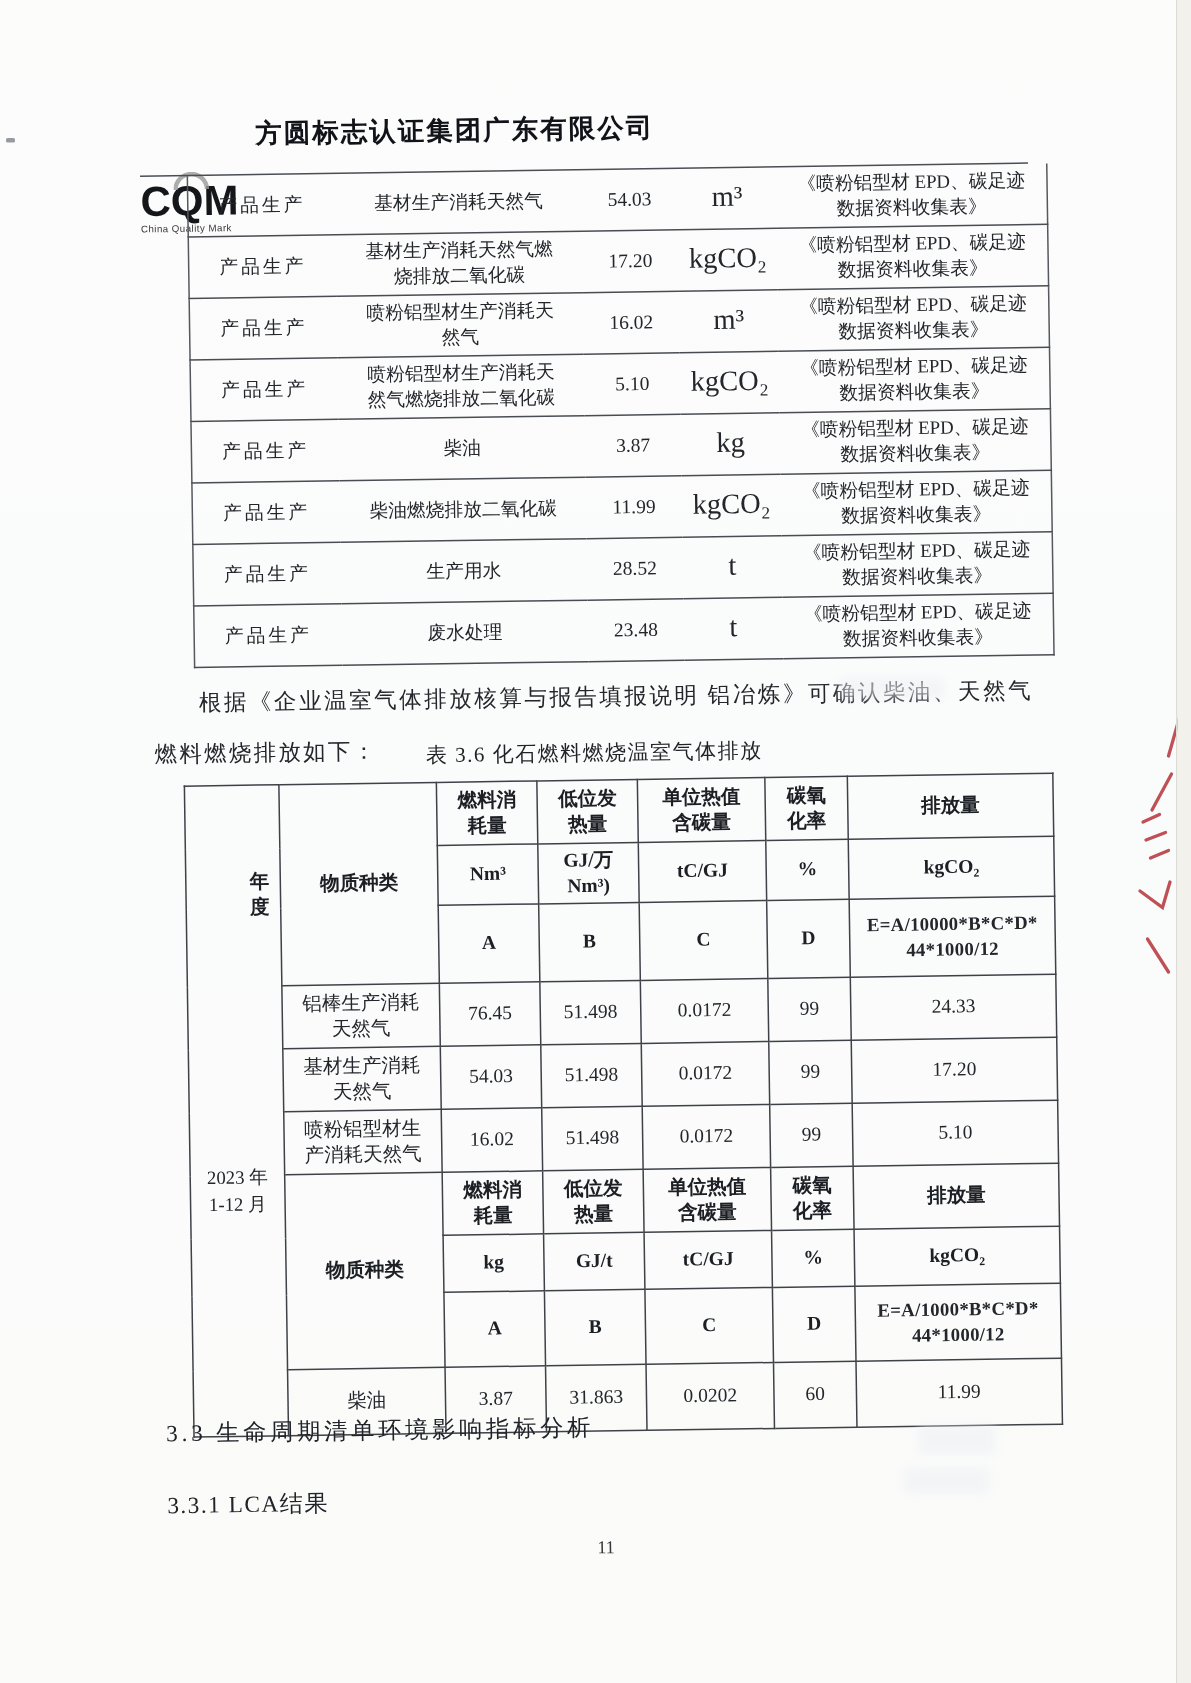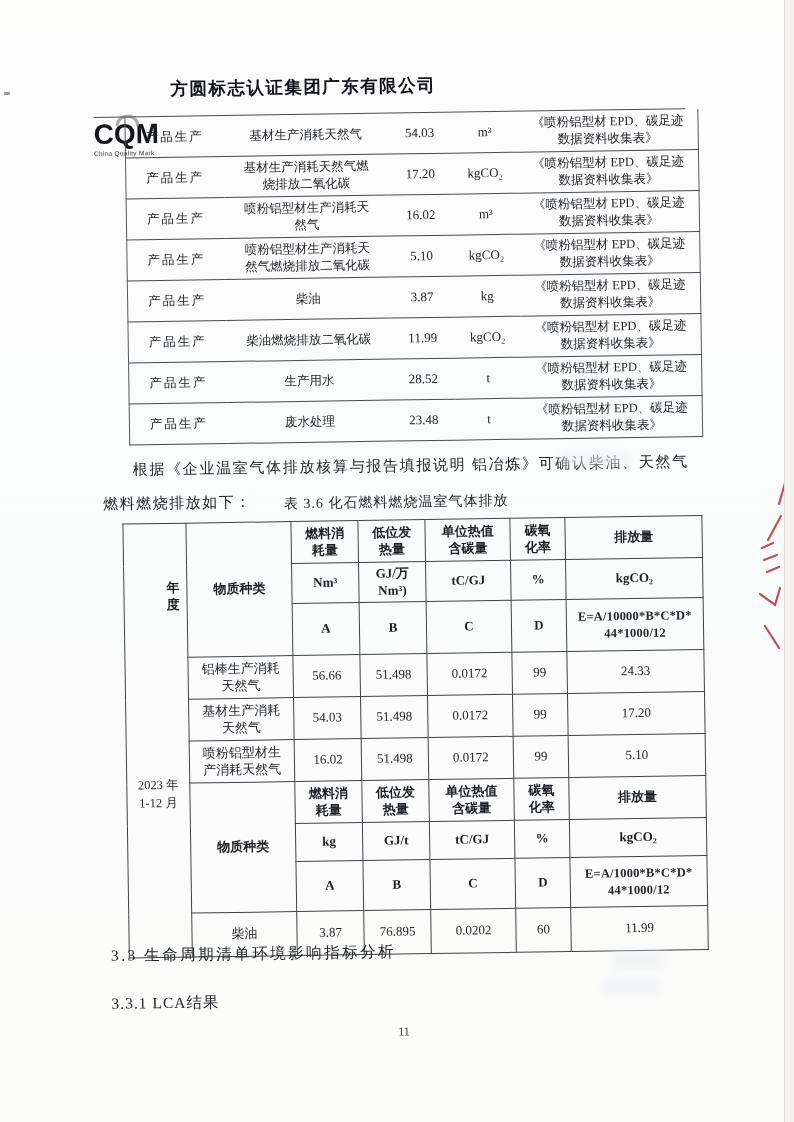--- a/index.html
+++ b/index.html
@@ -40,21 +40,21 @@
   .ctab td{
     border-bottom:1px solid #494d52;
     padding:3px 2px;text-align:center;vertical-align:middle;
     white-space:pre-line;height:34px;
   }
   .ctab tr td:first-child{border-left:1px solid #55595e;}
   .ctab tr td:last-child{border-right:1px solid #55595e;}
   .c-stage{width:94px;letter-spacing:2px;}
   .c-item{width:160px;}
   .c-val{width:60px;font-size:13px;}
-  .c-unit{width:62px;font-size:13px;}
+  .c-unit{width:62px;font-size:19px;}
   .c-src{width:176px;}
 
   
   .para{
     position:absolute;left:104px;top:450px;width:586px;
     font-size:15px;line-height:2.25;letter-spacing:1.5px;
     text-align:justify;text-indent:2em;white-space:normal;
   }
 
   
@@ -218,21 +218,21 @@
           <td class="th">A</td>
           <td class="th">B</td>
           <td class="th">C</td>
           <td class="th">D</td>
           <td class="formula">E=A/10000*B*C*D*
 44*1000/12</td>
         </tr>
         <tr class="r-d">
           <td>铝棒生产消耗
 天然气</td>
-          <td>56.66</td>
+          <td>76.45</td>
           <td>51.498</td>
           <td>0.0172</td>
           <td>99</td>
           <td>24.33</td>
         </tr>
         <tr class="r-d">
           <td>基材生产消耗
 天然气</td>
           <td>54.03</td>
           <td>51.498</td>
@@ -272,21 +272,21 @@
           <td class="th">A</td>
           <td class="th">B</td>
           <td class="th">C</td>
           <td class="th">D</td>
           <td class="formula">E=A/1000*B*C*D*
 44*1000/12</td>
         </tr>
         <tr class="r-last">
           <td>柴油</td>
           <td>3.87</td>
-          <td>76.895</td>
+          <td>31.863</td>
           <td>0.0202</td>
           <td>60</td>
           <td>11.99</td>
         </tr>
       </tbody>
     </table>
 
     <div class="h33">3.3 生命周期清单环境影响指标分析</div>
     <div class="h331">3.3.1 LCA结果</div>
 

